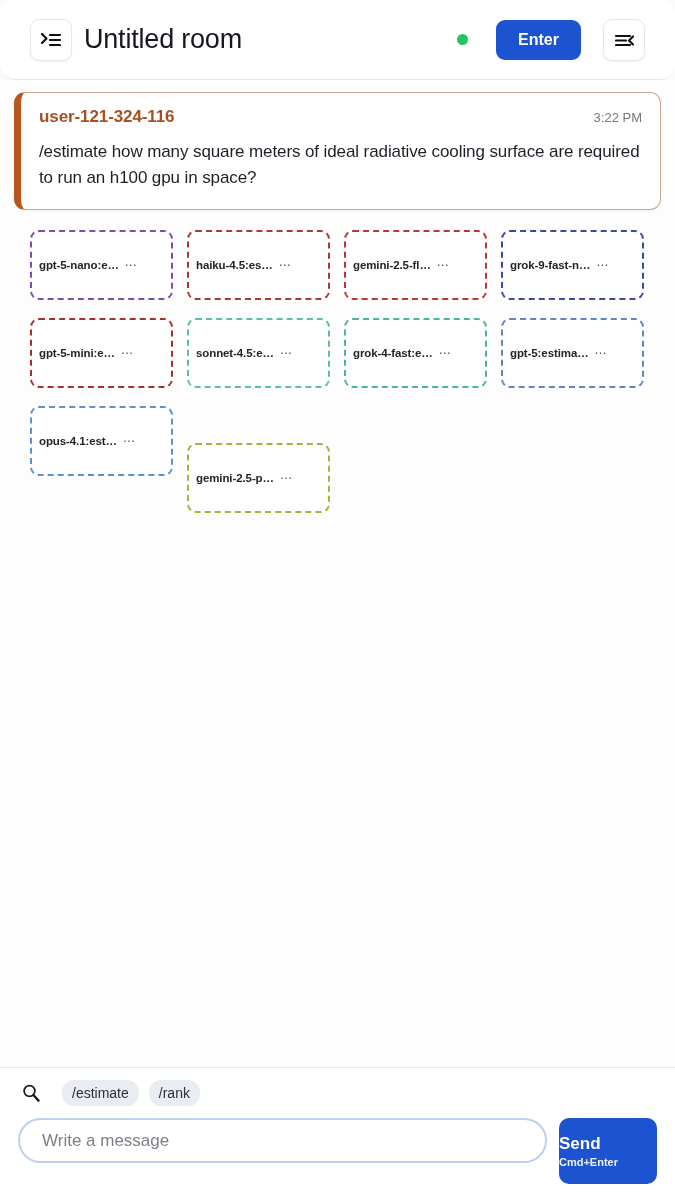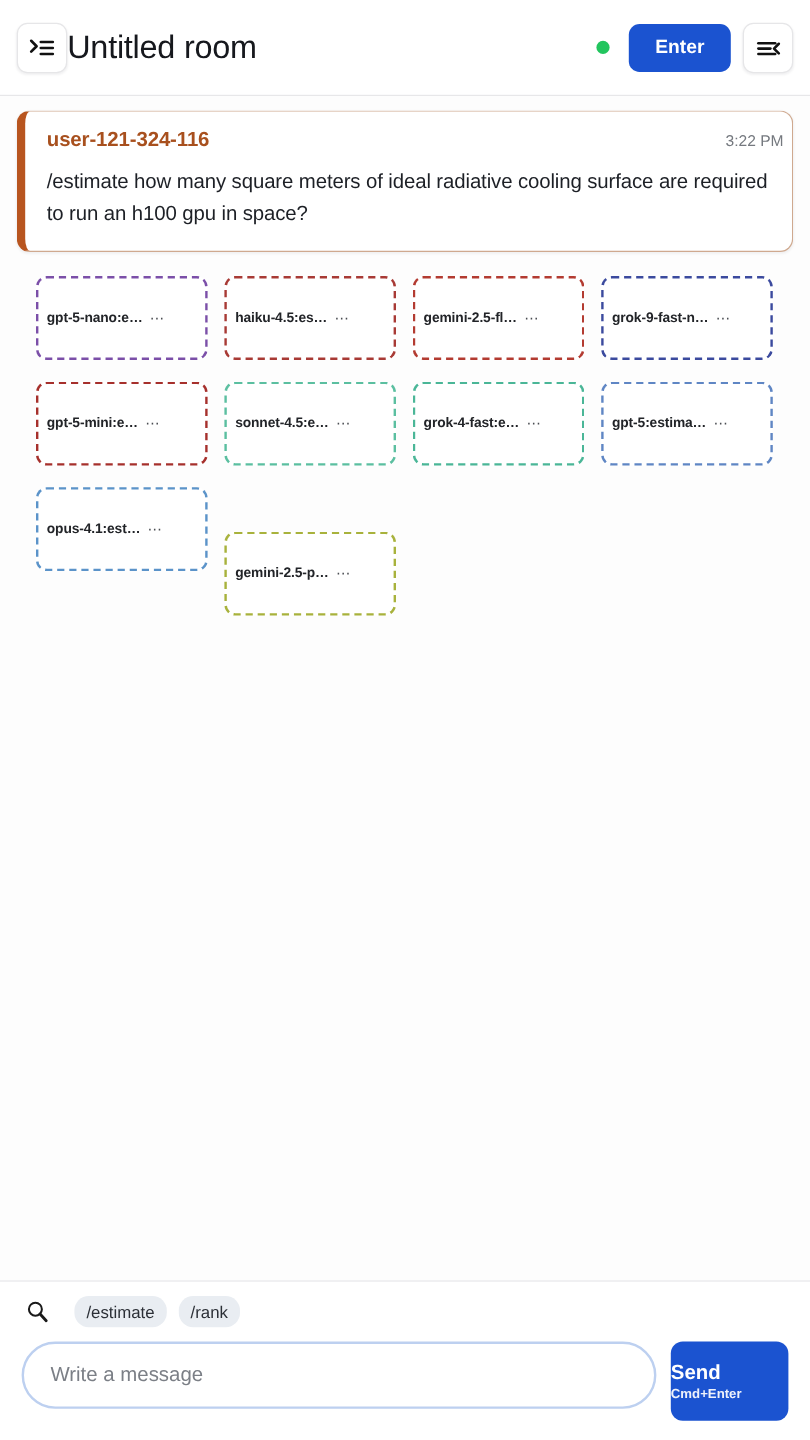--- a/index.html
+++ b/index.html
@@ -14,21 +14,23 @@
     display: flex; flex-direction: column;
     background: #fbfbfb;
   }
 
   
   .topbar {
     height: 80px; flex: 0 0 80px;
     background: #ffffff;
     border-bottom: 1px solid #e7e7e9;
     display: flex; align-items: center;
-    padding: 0 14px;
+    padding: 0 30px;
+    gap: 12px;
+    border-radius: 15px;
   }
   .icon-btn {
     width: 42px; height: 42px;
     border-radius: 9px;
     background: #ffffff;
     border: 1px solid #e6e6e8;
     box-shadow: 0 1px 2px rgba(16,24,40,.06);
     display: flex; align-items: center; justify-content: center;
     flex: 0 0 auto;
     cursor: pointer;
@@ -68,21 +70,21 @@
     padding: 12px 14px 0 14px;
     background: #fdfdfd;
   }
 
   .user-card {
     position: relative;
     background: #ffffff;
     border: 1px solid #cfa98f;
     border-left: 7px solid #b8551f;
     border-radius: 11px;
-    padding: 14px 7px 18px 18px;
+    padding: 14px 18px 18px 18px;
     box-shadow: 0 1px 2px rgba(16,24,40,.05);
   }
   .user-card-head {
     display: flex; align-items: baseline;
     margin-bottom: 12px;
   }
   .user-name {
     font-size: 17px; font-weight: 700;
     color: #a8501e;
     letter-spacing: -0.1px;
@@ -174,21 +176,21 @@
     cursor: pointer;
     white-space: nowrap;
   }
   .input-row {
     display: flex;
     align-items: stretch;
     gap: 12px;
   }
   .msg-input {
     flex: 1 1 auto;
-    height: 56px;
+    height: 45px;
     border: 2px solid #bdd0f0;
     border-radius: 28px;
     padding: 0 22px;
     font-size: 17px;
     color: #0c4a6e;
     font-family: "Liberation Sans", sans-serif;
     outline: none;
     background: #ffffff;
   }
   .msg-input::placeholder { color: #7b7f86; }

